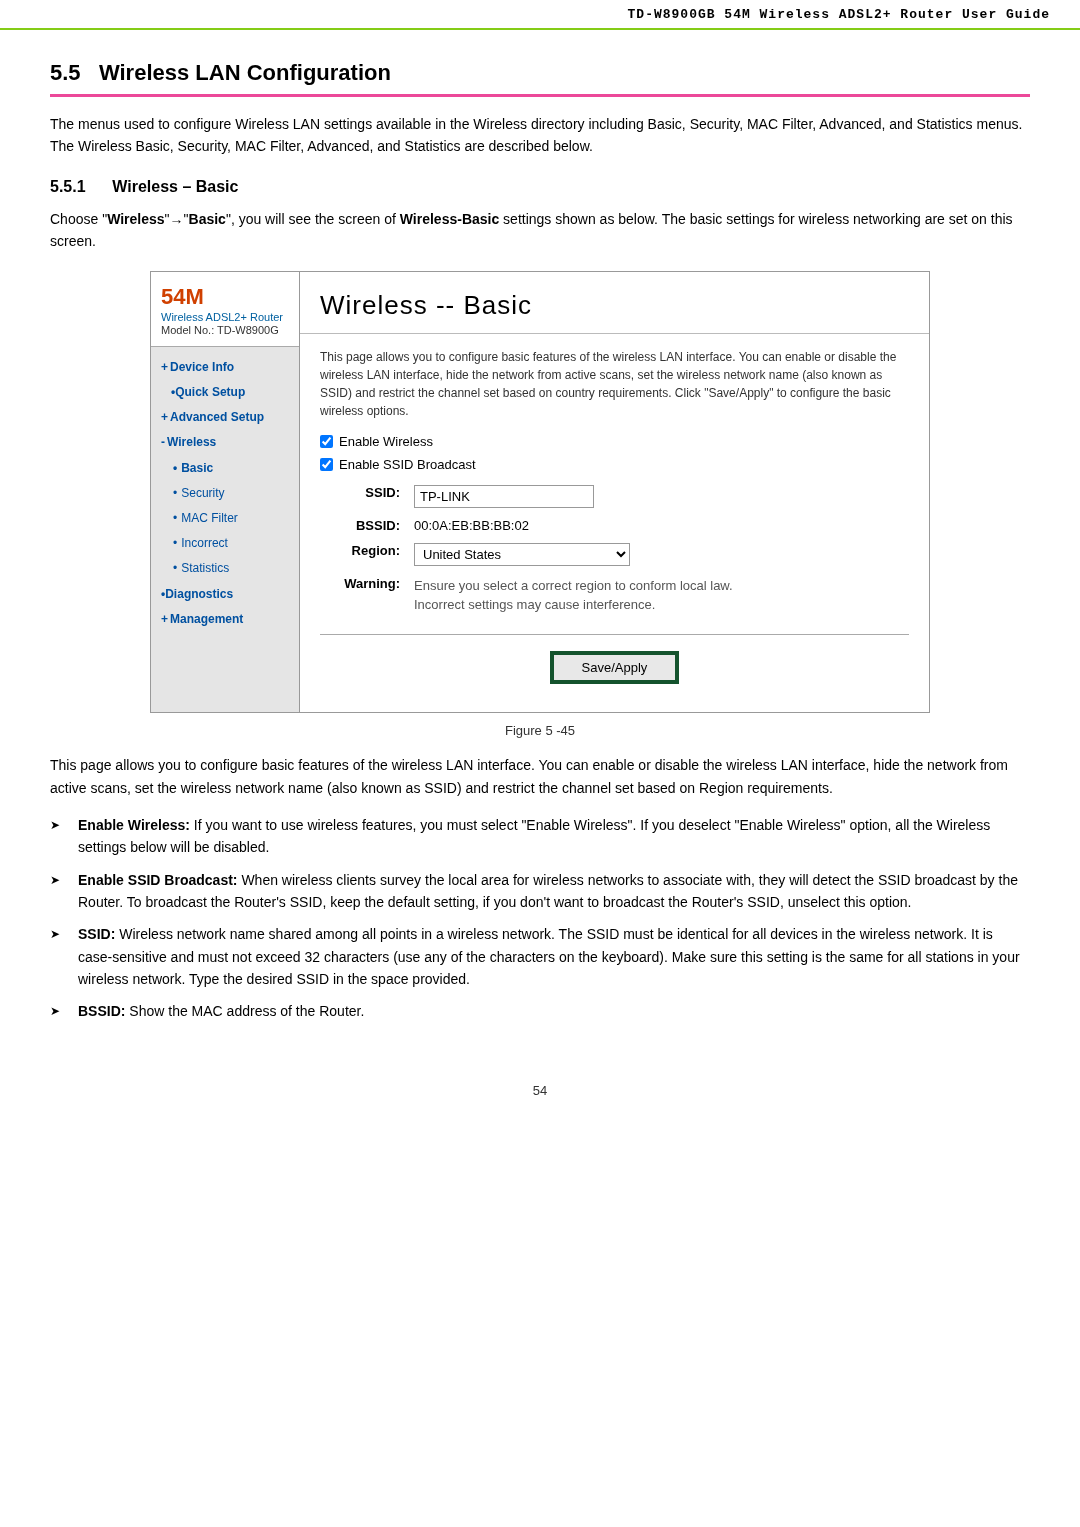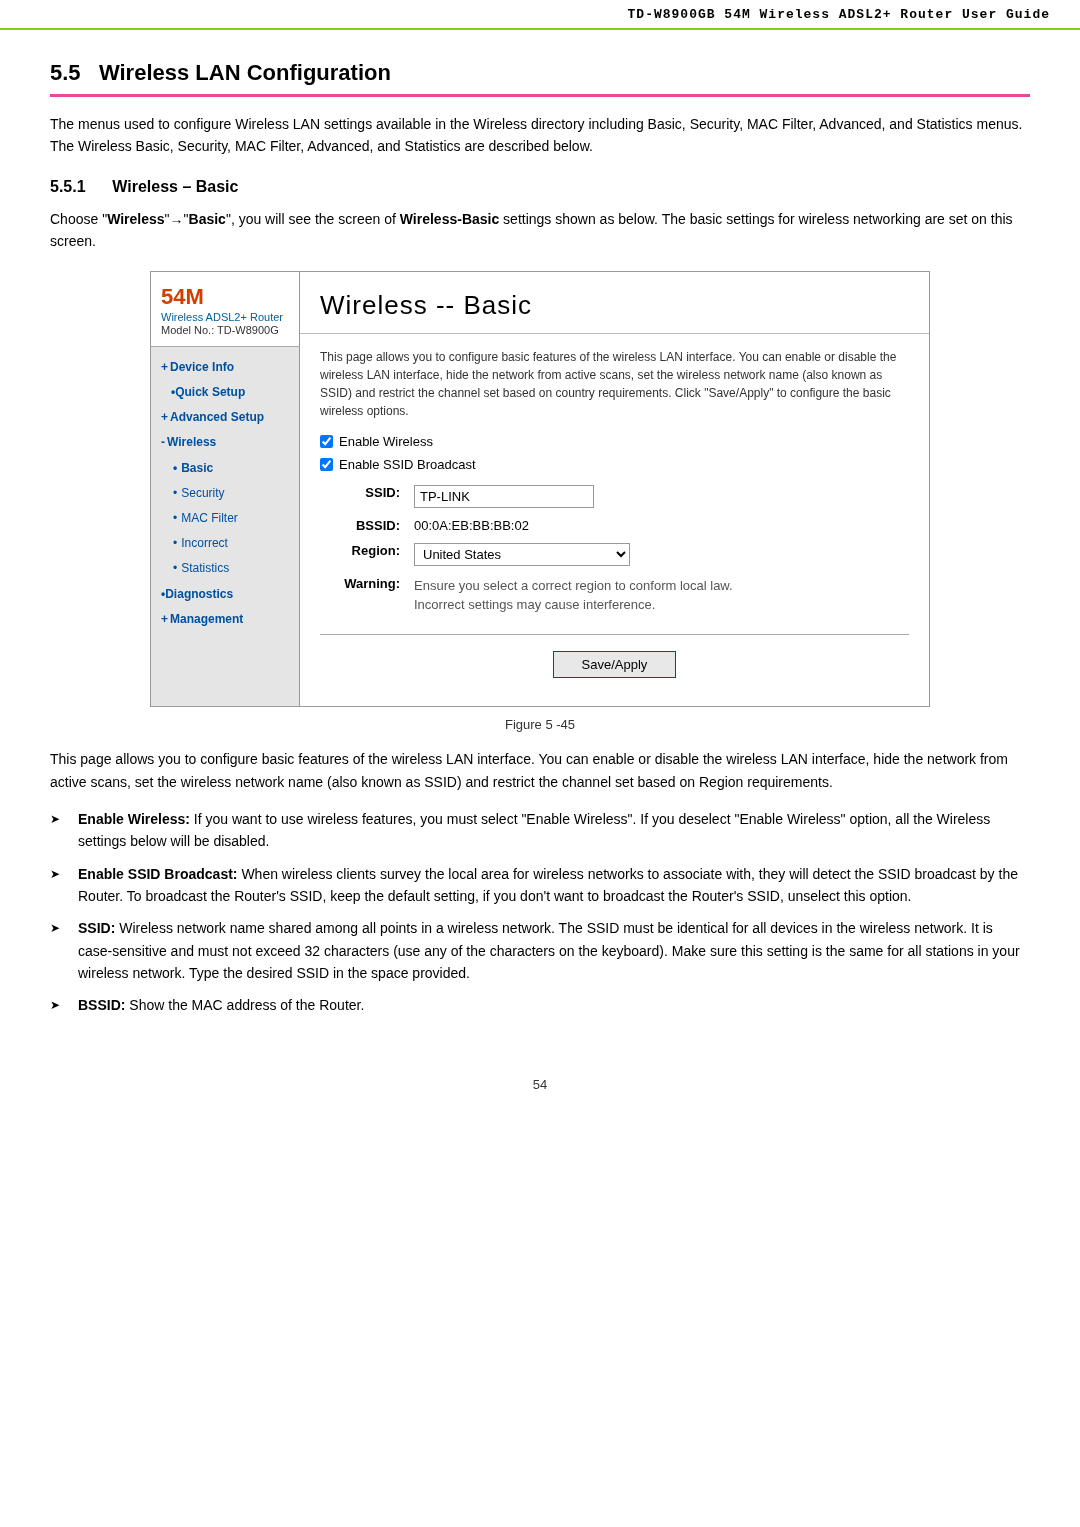--- a/index.html
+++ b/index.html
@@ -219,21 +219,21 @@
     }
 
     .save-button-row {
       text-align: center;
       padding: 6px 0 14px 0;
     }
     .save-button {
       padding: 5px 28px;
       font-size: 13px;
       background: #e8e8e8;
-      border: 1px solid #14532d;
+      border: 4px solid #14532d;
       cursor: pointer;
     }
 
     .figure-caption {
       text-align: center;
       font-size: 13px;
       margin-bottom: 16px;
       color: #333;
     }
 

